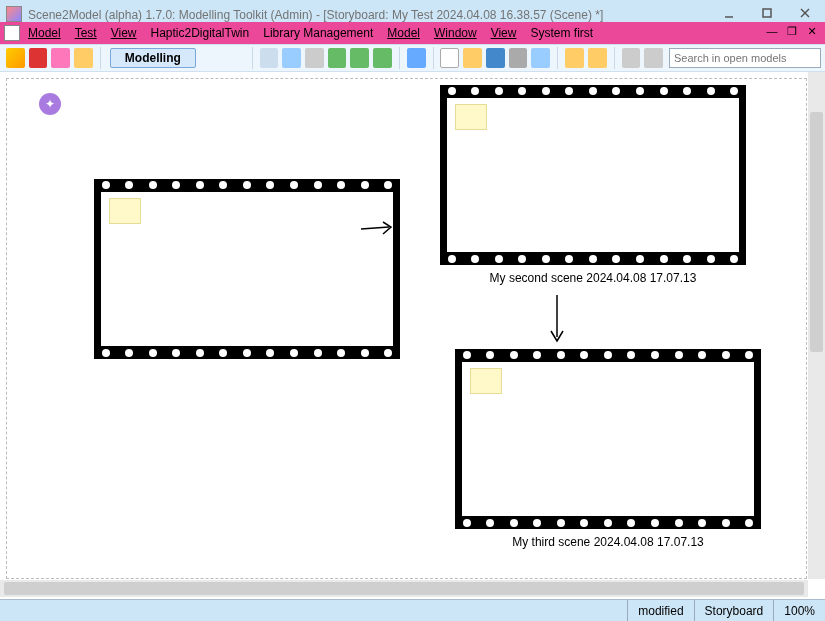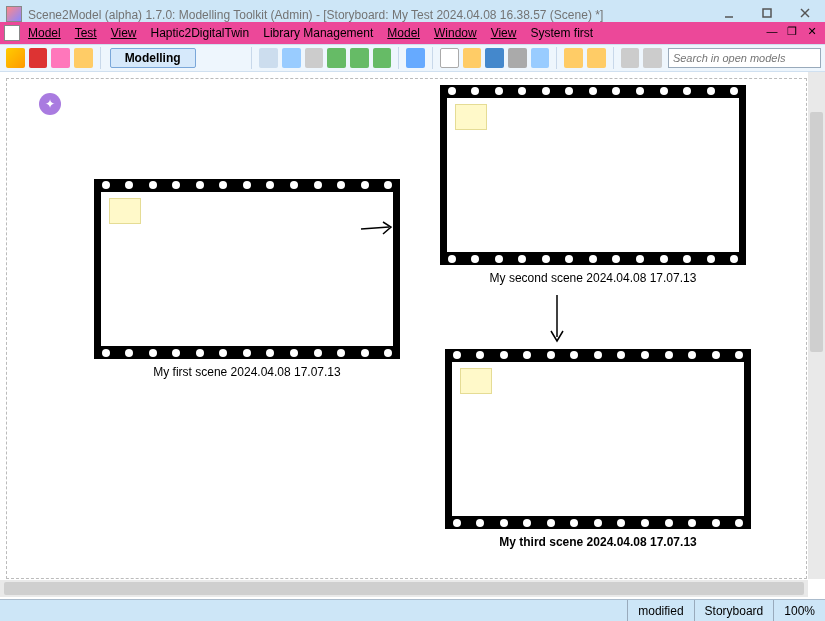--- a/index.html
+++ b/index.html
@@ -19,21 +19,21 @@
   .menubar .menu-item { margin-right:14px; cursor:default; }
   .menubar .menu-item span.u { text-decoration:underline; }
   .menubar .right-btns { position:absolute; right:6px; top:2px; display:flex; gap:6px; }
   .mini-btn { width:14px; height:14px; display:flex; align-items:center; justify-content:center; font-size:11px; color:#000; }
 
   
   .toolbar { background:#eef6fd; height:28px; display:flex; align-items:center; padding:0 4px; border-top:1px solid #d0e0f0; border-bottom:1px solid #d0e0f0; font-size:12px; }
   .tbbtn { width:20px; height:20px; margin:0 2px; display:flex; align-items:center; justify-content:center; border-radius:2px; }
   .tbsep { width:1px; height:22px; background:#c8d8ea; margin:0 5px; }
   .mode-label { background:#d6e9fb; border:1px solid #7aa7d9; padding:2px 14px; font-weight:bold; font-size:12px; margin:0 4px; border-radius:2px; }
-  .search-box { flex:1; max-width:180px; height:20px; border:1px solid #9ab; background:#fff; padding:0 4px; font-style:italic; font-size:11px; color:#666; margin-left:4px; }
+  .search-box { flex:1; max-width:180px; height:20px; border:1px solid #9ab; background:#fff; padding:0 4px; font-size:11px; color:#666; margin-left:4px; }
 
   
   .canvas-wrap { position:relative; width:100%; height:525px; background:#fff; }
   .canvas { position:absolute; left:6px; top:6px; right:18px; bottom:18px; border:1px dashed #bbb; background:#fff; }
   .vscroll { position:absolute; right:0; top:0; bottom:18px; width:17px; background:#e9e9e9; }
   .vscroll .thumb { position:absolute; left:2px; right:2px; top:40px; height:240px; background:#cfcfcf; border-radius:2px; }
   .hscroll { position:absolute; left:0; right:17px; bottom:0; height:17px; background:#e9e9e9; }
   .hscroll .thumb { position:absolute; top:2px; bottom:2px; left:4px; right:4px; background:#cfcfcf; border-radius:2px; }
 
   .corner-icon { position:absolute; left:32px; top:14px; width:22px; height:22px; border-radius:50%; background:#a97be0; display:flex; align-items:center; justify-content:center; color:#fff; font-size:12px; }
@@ -187,21 +187,20 @@
             <div class="hole"></div>
             <div class="hole"></div>
             <div class="hole"></div>
             <div class="hole"></div>
             <div class="hole"></div>
             <div class="hole"></div>
             <div class="hole"></div>
             <div class="hole"></div>
           </div>
       </div>
-      <div class="caption">My first scene 2024.04.08 17.07.13</div>
     </div>
 
     <div class="scene" style="left:390px; top:6px;">
       <div class="frame" style="width:306px; height:180px;">
         <div class="holes top">
             <div class="hole"></div>
             <div class="hole"></div>
             <div class="hole"></div>
             <div class="hole"></div>
             <div class="hole"></div>
@@ -229,21 +228,21 @@
             <div class="hole"></div>
             <div class="hole"></div>
             <div class="hole"></div>
             <div class="hole"></div>
             <div class="hole"></div>
           </div>
       </div>
       <div class="caption">My second scene 2024.04.08 17.07.13</div>
     </div>
 
-    <div class="scene" style="left:395px; top:270px;font-weight:bold;">
+    <div class="scene" style="left:405px; top:270px;">
       <div class="frame" style="width:306px; height:180px;">
         <div class="holes top">
             <div class="hole"></div>
             <div class="hole"></div>
             <div class="hole"></div>
             <div class="hole"></div>
             <div class="hole"></div>
             <div class="hole"></div>
             <div class="hole"></div>
             <div class="hole"></div>

